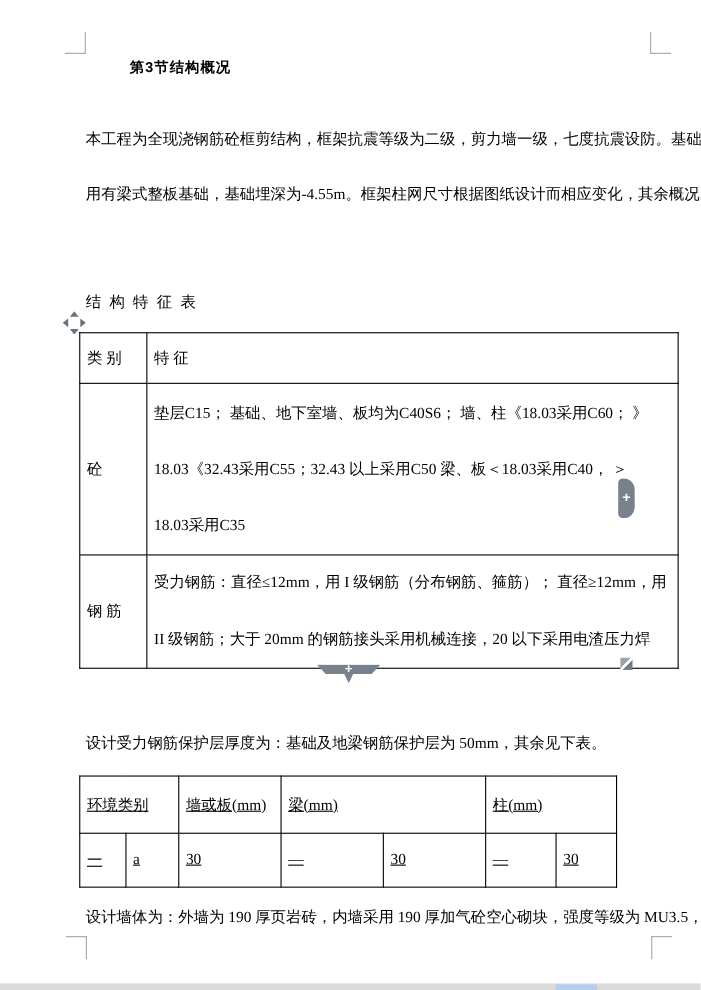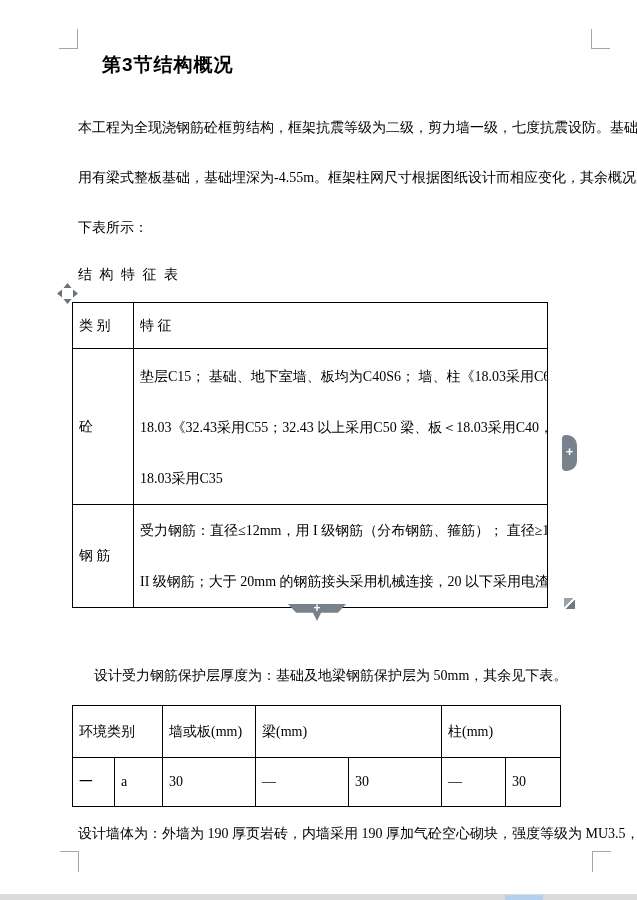--- a/index.html
+++ b/index.html
@@ -15,49 +15,49 @@
   .abs { position:absolute; }
 
   
   .crop { position:absolute; width:19px; height:20px; }
   .crop.tl { left:59px; top:29px;  border-right:1px solid #a6a6a6; border-bottom:1px solid #a6a6a6; }
   .crop.tr { left:591px; top:29px; border-left:1px solid #a6a6a6;  border-bottom:1px solid #a6a6a6; }
   .crop.bl { left:60px; top:851px; height:21px; border-right:1px solid #a6a6a6; border-top:1px solid #a6a6a6; }
   .crop.br { left:592px; top:851px; height:21px; border-left:1px solid #a6a6a6; border-top:1px solid #a6a6a6; }
 
   .doc-title {
-    left:102px; top:52px;
+    left:118px; top:52px;
     font-family:"Liberation Sans","DejaVu Sans",sans-serif;
-    font-weight:700; font-size:19px; letter-spacing:1px;
+    font-weight:700; font-size:13px; letter-spacing:1px;
     white-space:nowrap;
   }
 
   .para { font-size:14px; white-space:nowrap; }
   .para .ln { line-height:50px; height:50px; white-space:nowrap; }
 
   .p1 { left:78px; top:103px; width:500px; }
-  .p2 { left:94px; top:667px; font-size:14px; white-space:nowrap;text-align:center; }
+  .p2 { left:78px; top:667px; font-size:14px; white-space:nowrap;text-align:center; }
   .p3 { left:78px; top:825px; font-size:14px; white-space:nowrap; }
 
   .tbl-caption { left:78px; top:266px; font-size:14px; letter-spacing:2px; white-space:nowrap; }
 
   table { border-collapse:collapse; table-layout:fixed; }
   td { border:1px solid #000; font-size:14px; overflow:hidden; }
 
-  .t1 { left:72px; top:302px; width:476px; }
+  .t1 { left:72px; top:302px; width:545px; }
   .t1 td { padding-left:6px; }
   .t1 .hdr td { height:46px; vertical-align:middle; }
   .t1 .label-cell { vertical-align:middle; white-space:nowrap; }
   .t1 .content-cell { vertical-align:top; }
   .t1 .content-cell .ln { line-height:51px; height:51px; white-space:nowrap; }
   .t1 .r-tong .content-cell { padding-top:2px; }
   .t1 .r-tong td { height:152px; }
   .t1 .r-gj td { height:101px; }
 
-  .t2 { left:72px; top:705px; width:489px; }
+  .t2 { left:72px; top:705px; width:489px;text-decoration:underline; }
   .t2 td { height:52px; vertical-align:middle; padding-left:6px; white-space:nowrap; }
   .t2 .vals td { height:49px; }
 
   
   .move-handle { left:57px; top:283px; width:21px; height:21px; cursor:move; }
 
   
   .insert-col {
     left:562px; top:435px; width:15px; height:36px;
     background:#78828c;
@@ -92,21 +92,20 @@
 <div class="crop tl"></div>
 <div class="crop tr"></div>
 <div class="crop bl"></div>
 <div class="crop br"></div>
 
 <div class="abs doc-title">第3节结构概况</div>
 
 <div class="abs para p1">
   <div class="ln">本工程为全现浇钢筋砼框剪结构，框架抗震等级为二级，剪力墙一级，七度抗震设防。基础采</div>
   <div class="ln">用有梁式整板基础，基础埋深为-4.55m。框架柱网尺寸根据图纸设计而相应变化，其余概况见</div>
-  <div class="ln">下表所示：</div>
 </div>
 
 <div class="abs tbl-caption">结 构 特 征 表</div>
 
 <div class="abs move-handle">
   <svg width="21" height="21" viewBox="0 0 21 21">
     <g fill="#67727c">
       <polygon points="10.5,0 6.5,5 14.5,5"></polygon>
       <polygon points="10.5,21 6.5,16 14.5,16"></polygon>
       <polygon points="0,10.5 5,6.5 5,14.5"></polygon>

